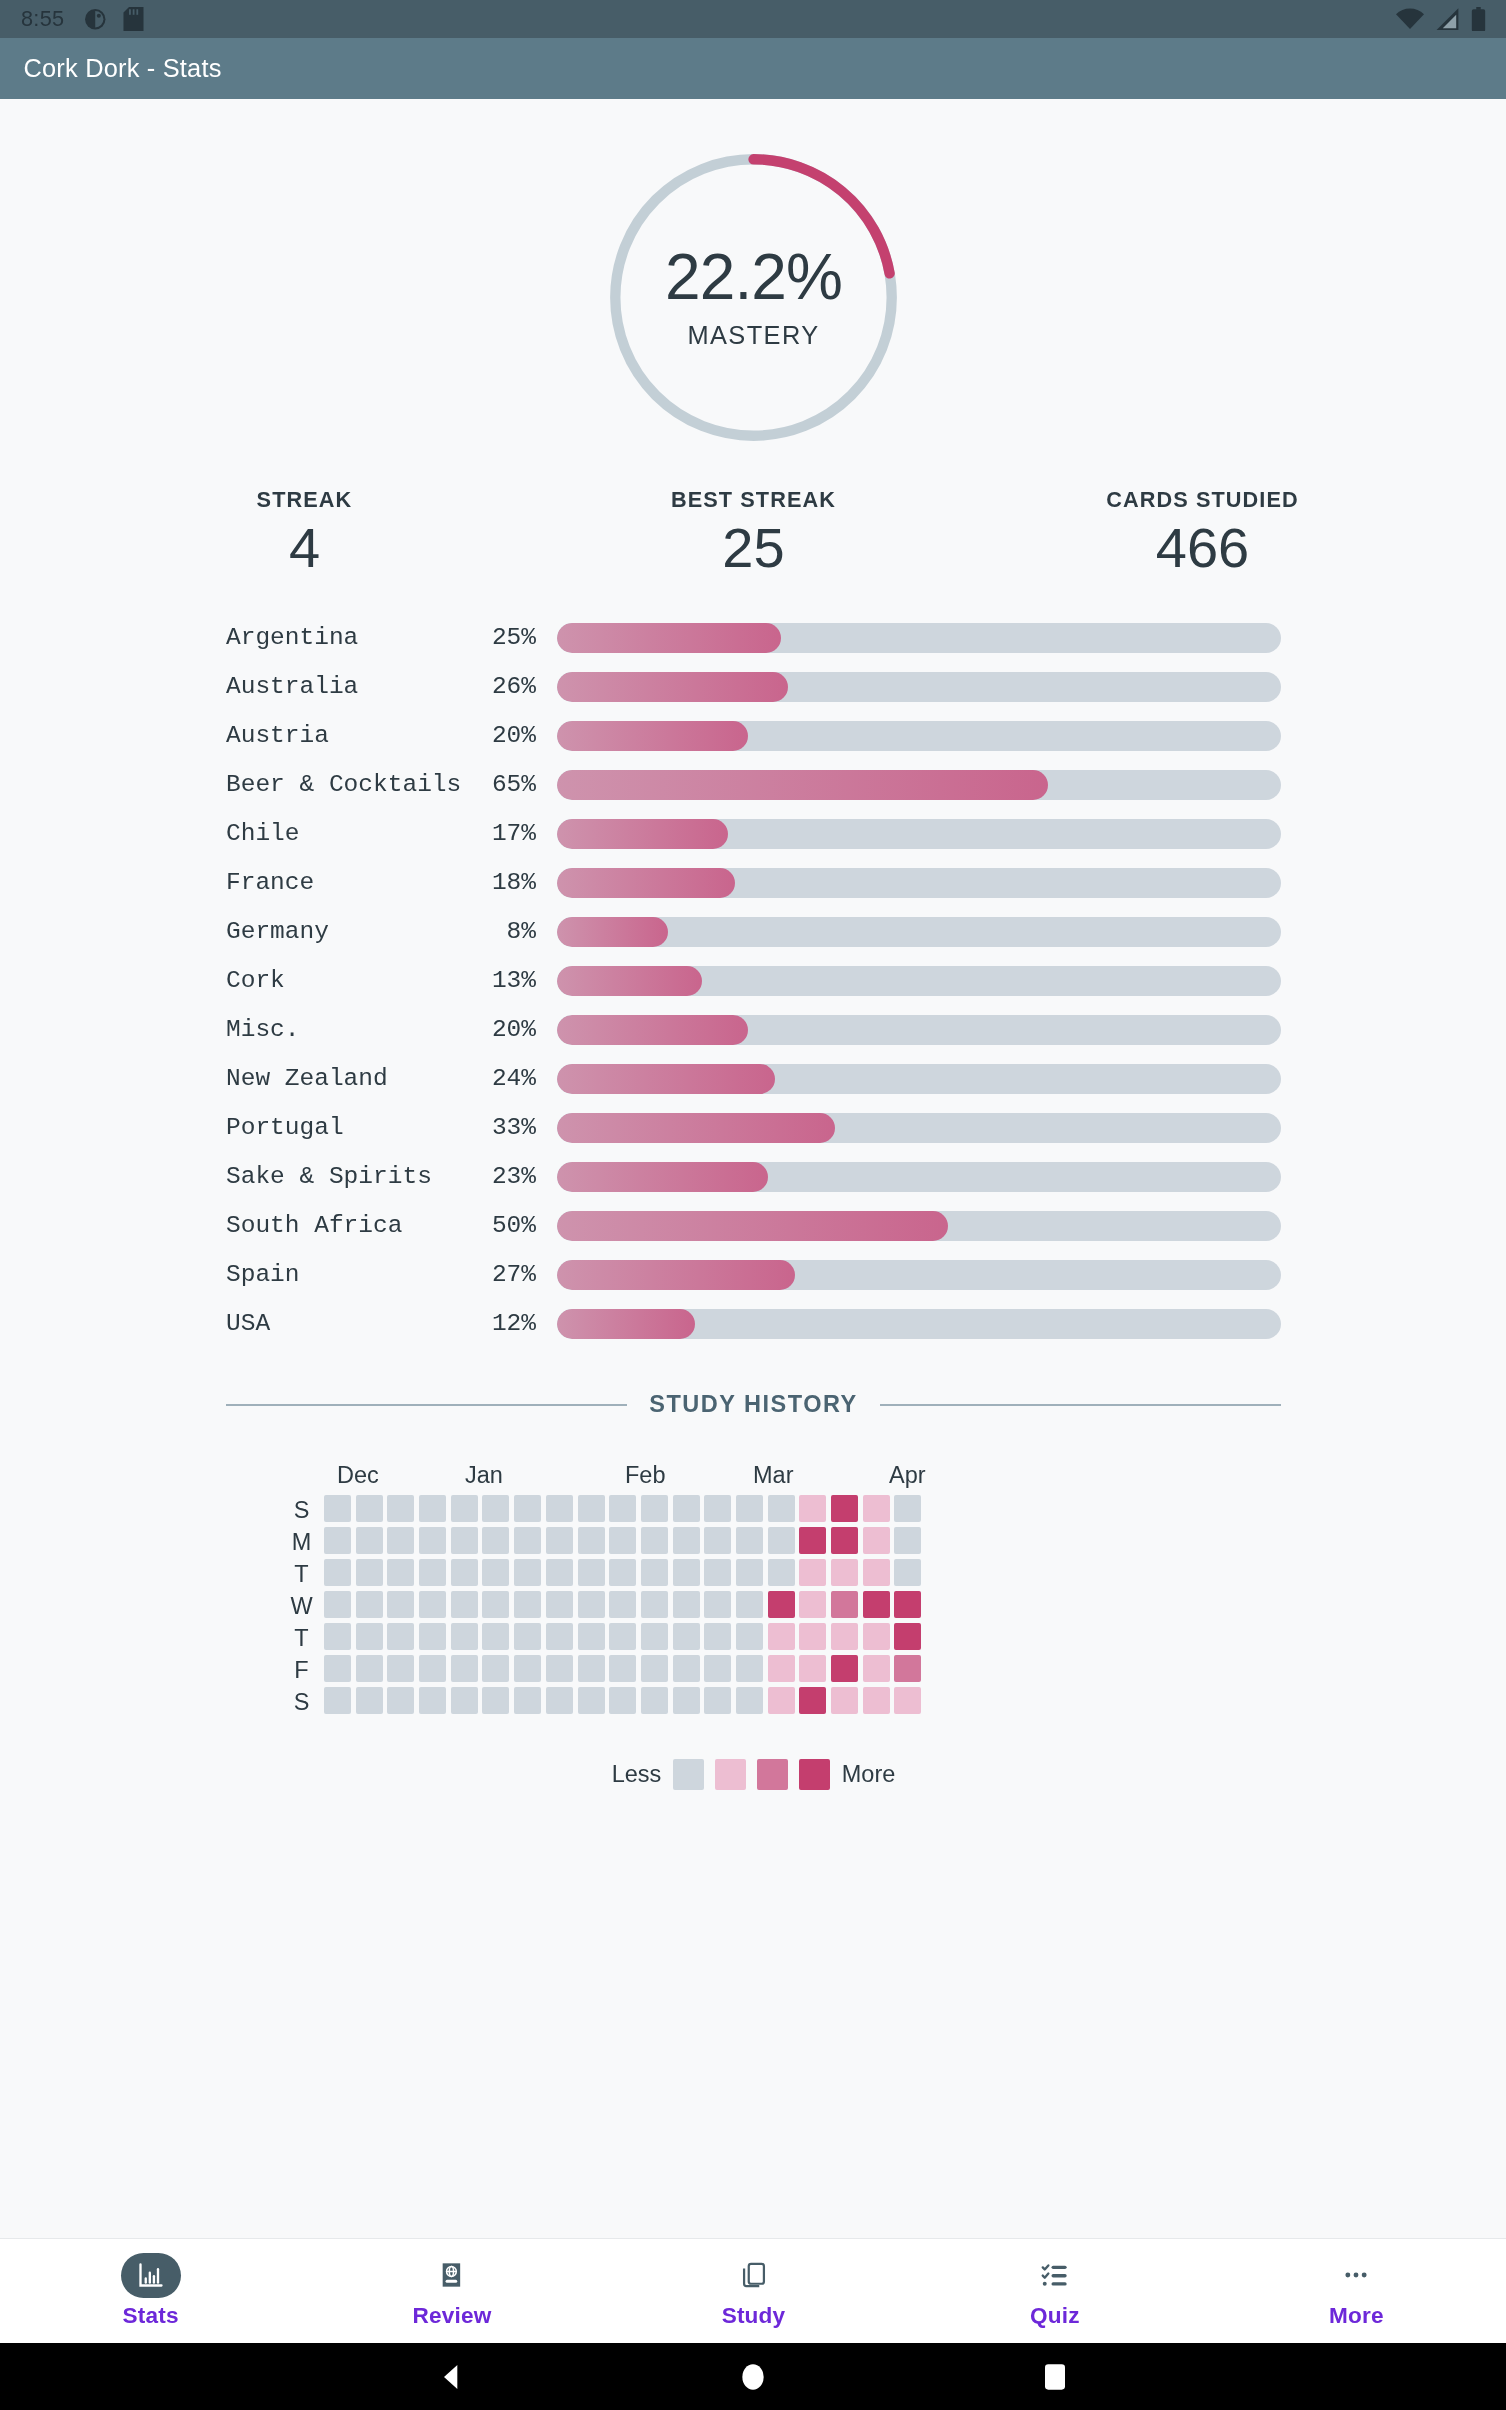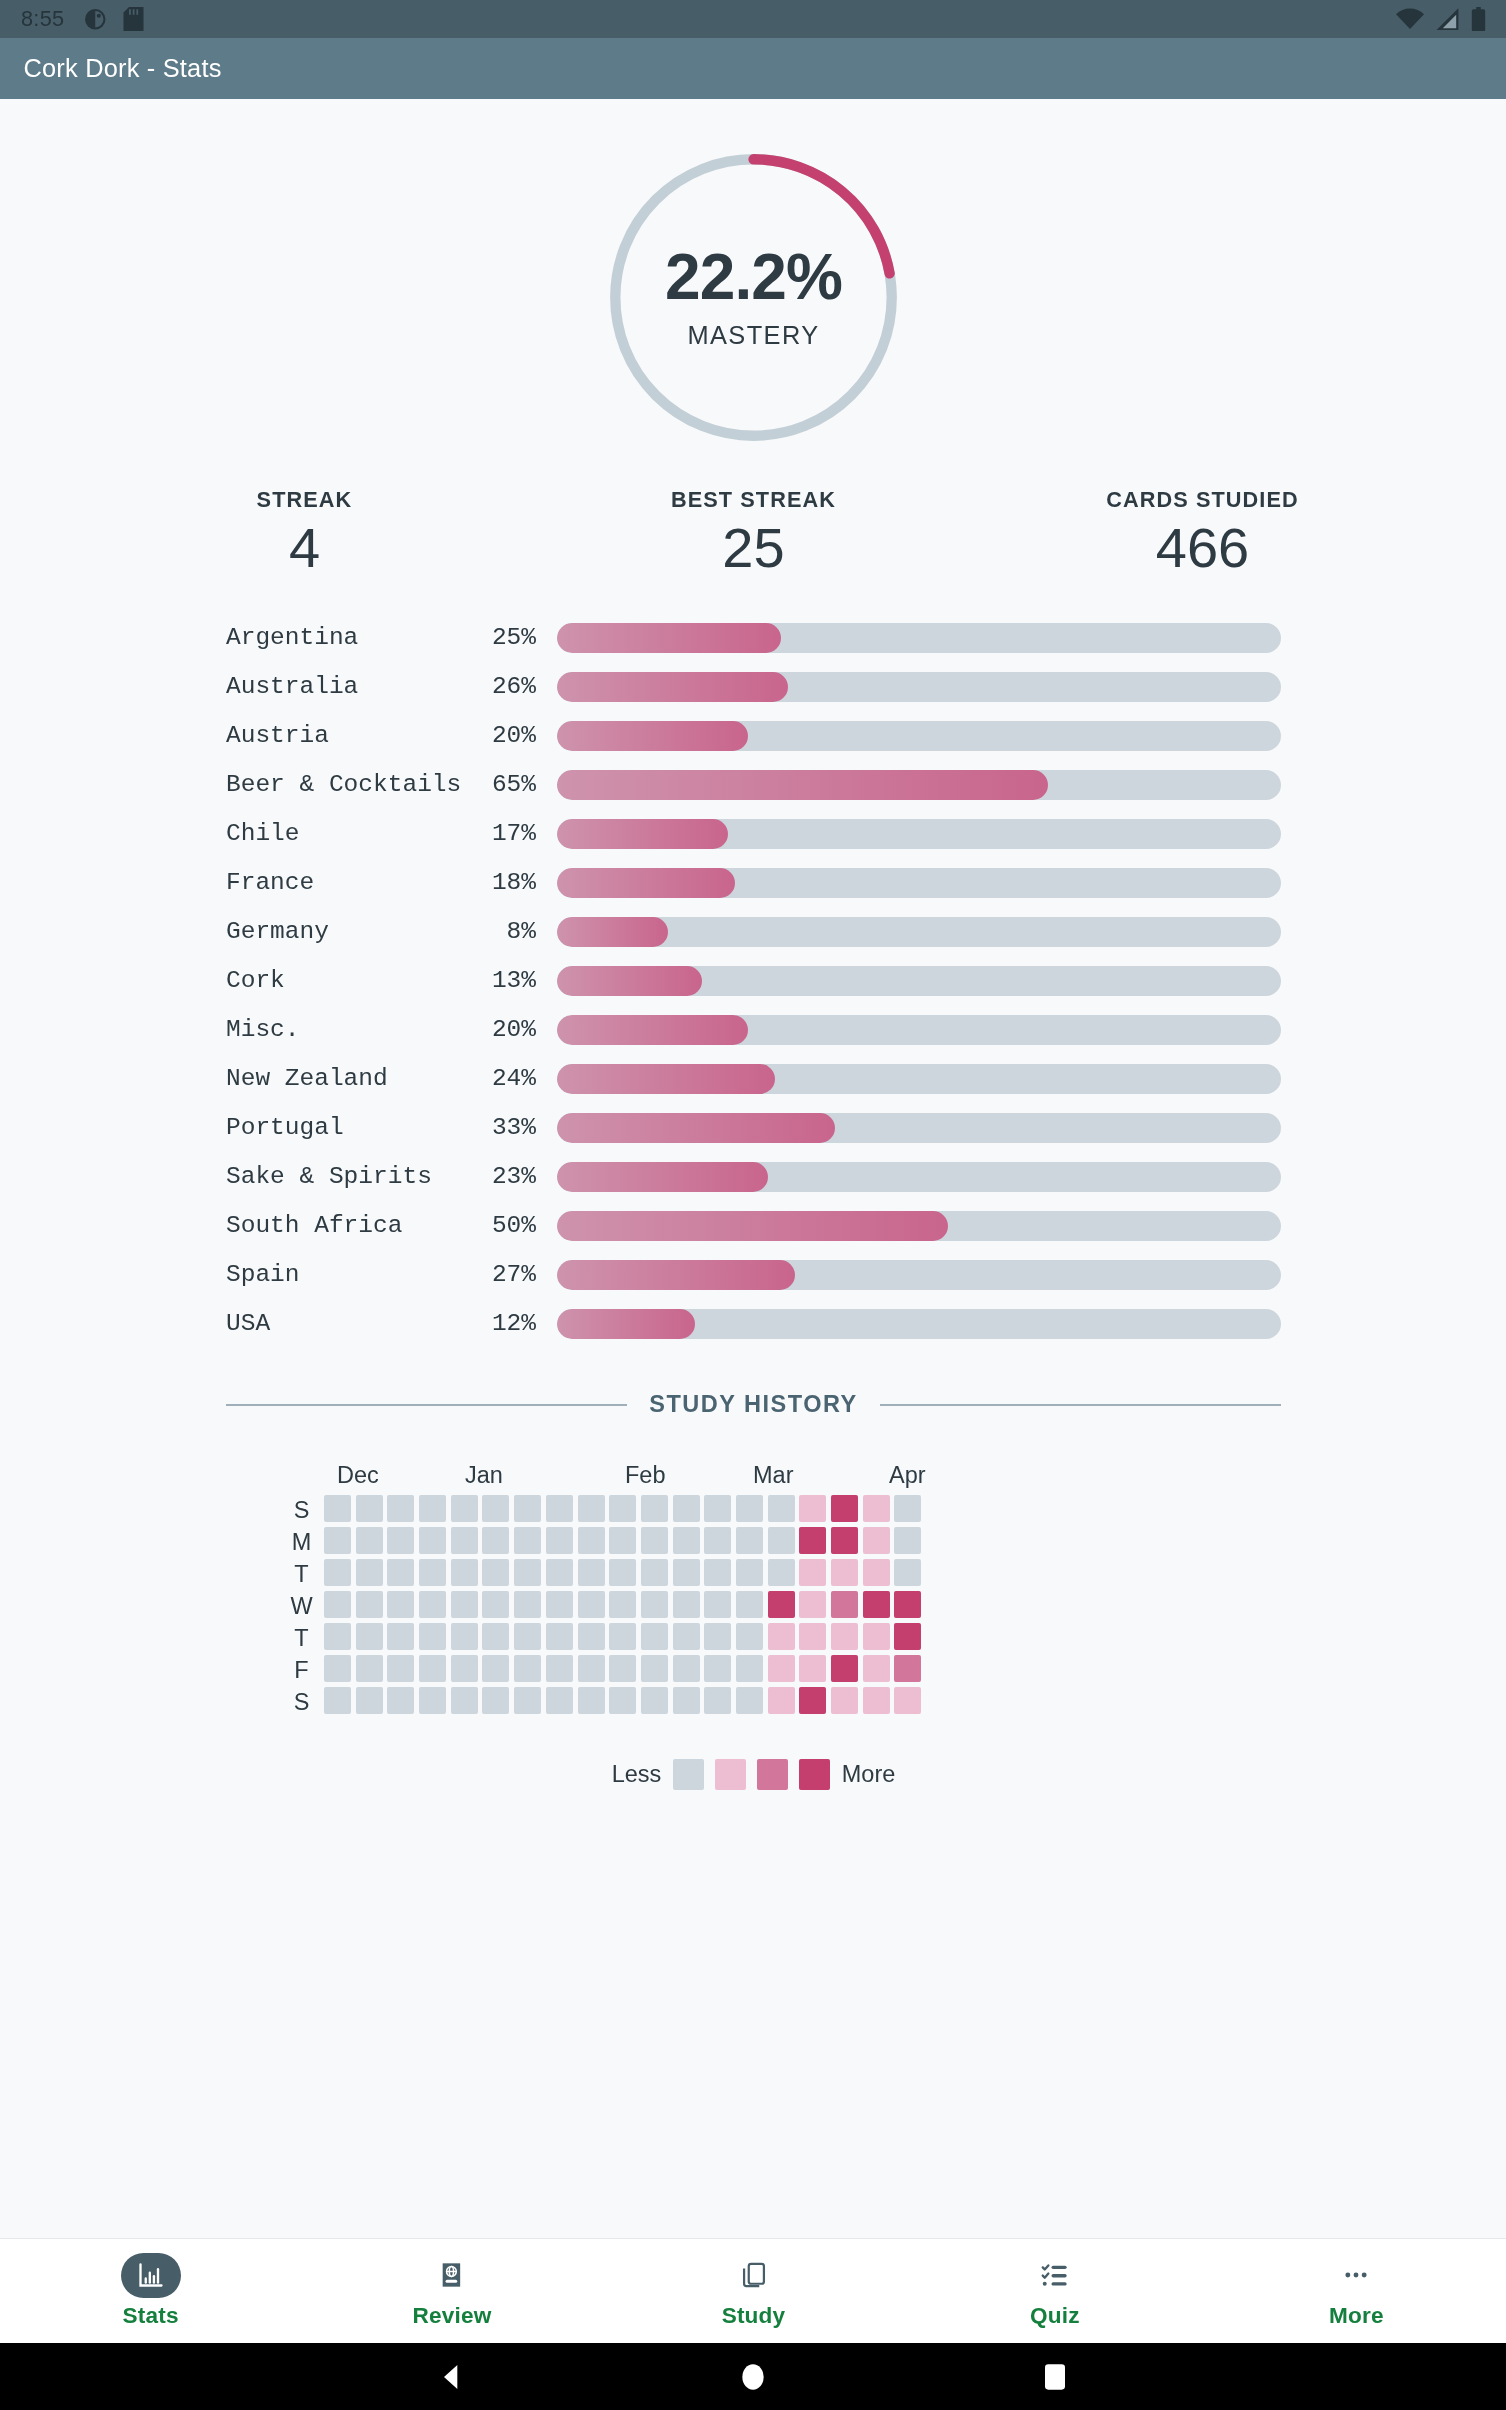--- a/index.html
+++ b/index.html
@@ -34,21 +34,21 @@
   .content { flex:1 1 auto; position:relative; background:#f8f9fa; overflow:hidden; }
 
   
   .mastery-wrap { display:flex; justify-content:center; margin-top:49px; }
   .ring { position:relative; width:299px; height:299px; }
   .ring svg { display:block; }
   .ring-center {
     position:absolute; inset:0; display:flex; flex-direction:column;
     align-items:center; justify-content:center; gap:1.9px;
   }
-  .ring-pct { font-size:64px; font-weight:700; color:#2e3b43; line-height:1; letter-spacing:-0.9px; }
+  .ring-pct { font-size:64px; font-weight:400; color:#2e3b43; line-height:1; letter-spacing:-0.9px; }
   .ring-label { font-size:25.4px; font-weight:400; color:#2e3b43; letter-spacing:1.4px; margin-top:9.4px; }
 
   
   .stats-row { display:flex; margin-top:40px; padding:0 80px; }
   .stat { flex:1; display:flex; flex-direction:column; align-items:center; }
   .stat-label { font-size:21.7px; font-weight:700; letter-spacing:1.1px; color:#2e3b43; }
   .stat-value { font-size:56px; font-weight:300; color:#2e3b43; margin-top:5.6px; line-height:1.05; }
 
   
   .prog-list { margin-top:36px; padding:0 226px 0 226px; }
@@ -98,21 +98,21 @@
   }
   .navitem {
     flex:1; display:flex; flex-direction:column; align-items:center; justify-content:center;
     gap:5.6px; height:100%;
   }
   .navicon-wrap {
     width:60px; height:45px; display:flex; align-items:center; justify-content:center;
     border-radius:22.6px;
   }
   .navitem.active .navicon-wrap { background:#475d68; }
-  .navlabel { font-size:22.6px; font-weight:700; color:#15803d; letter-spacing:0.2px; }
+  .navlabel { font-size:22.6px; font-weight:700; color:#6d28d9; letter-spacing:0.2px; }
 
   
   .androidnav {
     flex:0 0 68px; height:68px; background:#000000;
     display:flex; align-items:center; justify-content:space-around;
     padding:0 301px;
   }
   .anav { width:40px; height:40px; display:flex; align-items:center; justify-content:center; }
 </style>
 </head>

